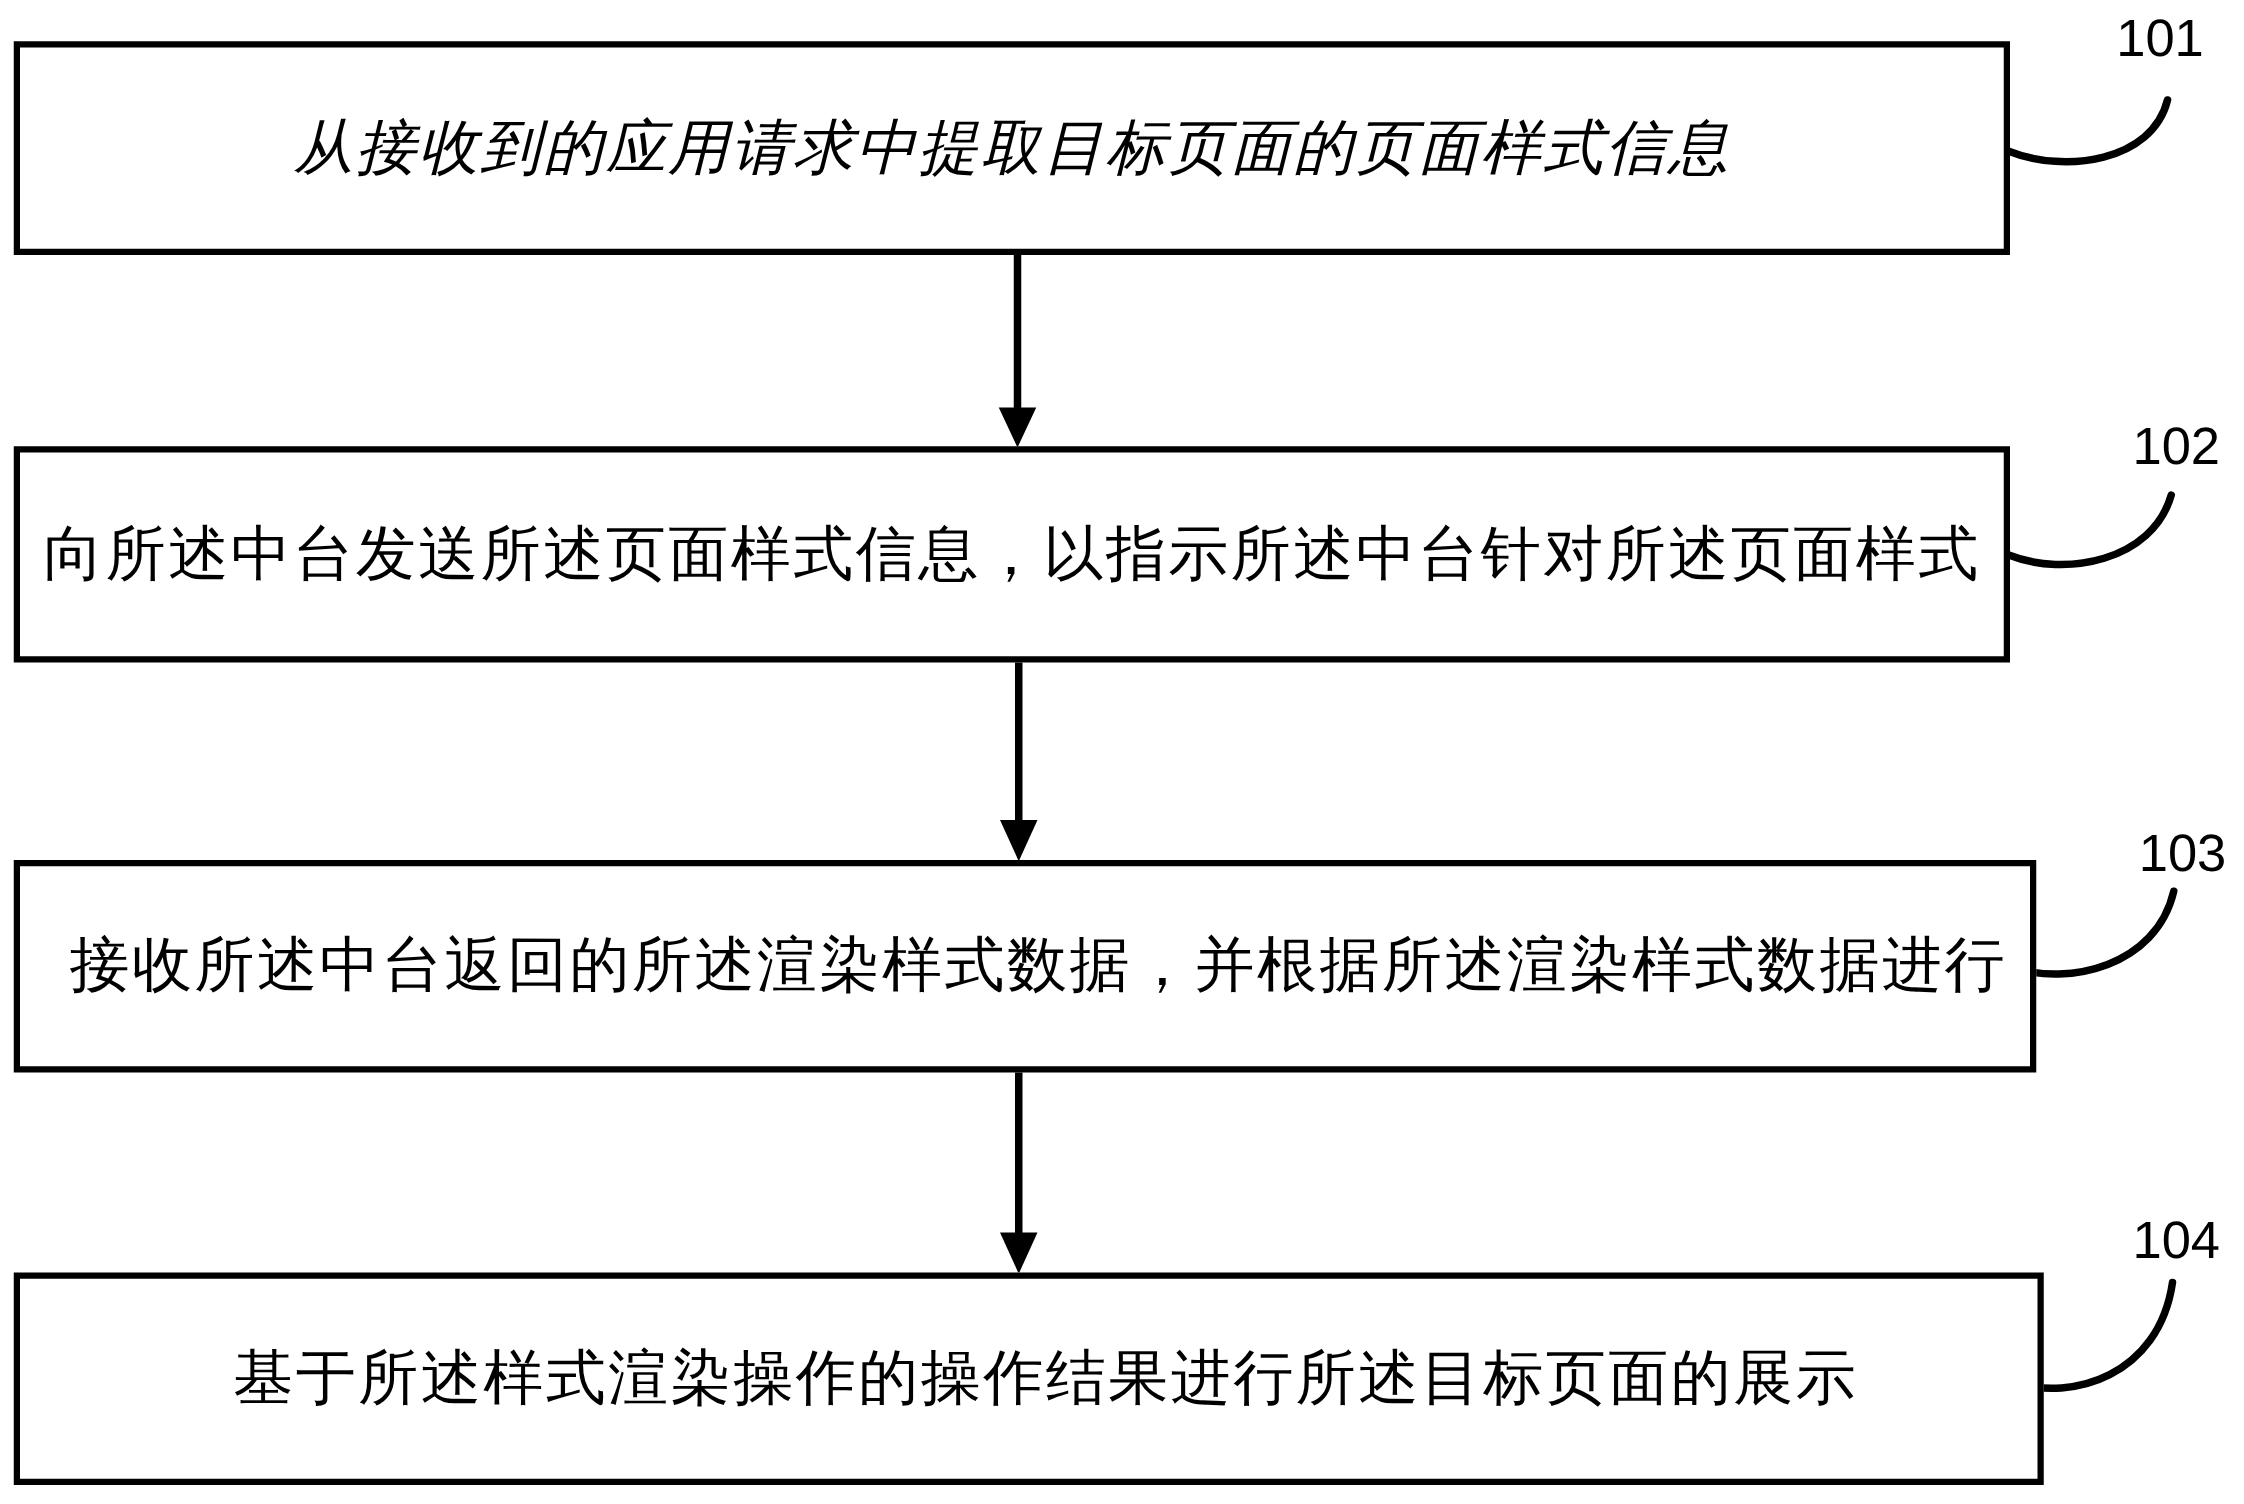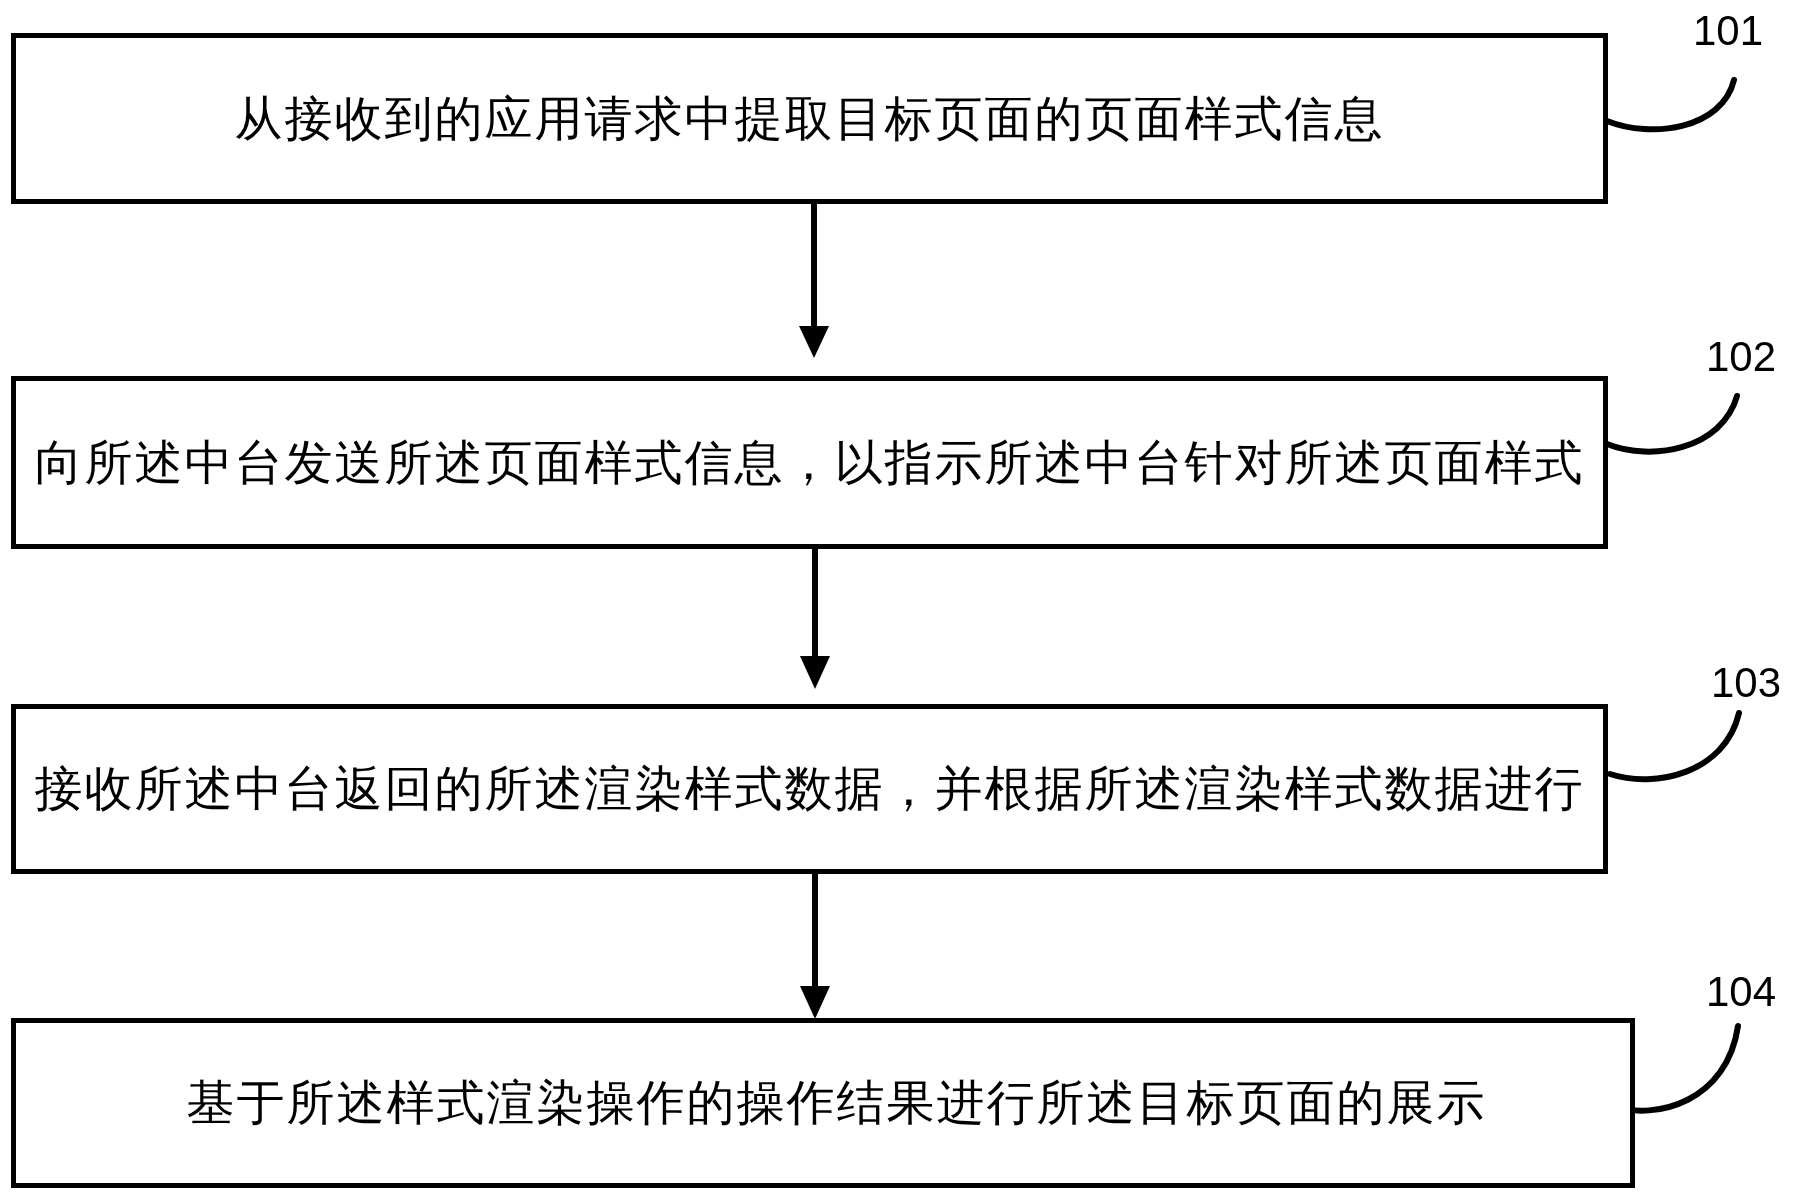--- a/index.html
+++ b/index.html
@@ -46,23 +46,23 @@
   .ref-label {
     position: absolute;
     width: 160px;
     height: 50px;
     line-height: 50px;
     text-align: center;
     font-family: "Liberation Sans", sans-serif;
     font-size: 42px;
     color: #000000;
   }
-  #box-101 { top: 33px;   height: 161px; }
-  #box-102 { top: 357px;  height: 163px; margin-top: 19px; }
-  #box-103 { top: 704px;  height: 160px; }
+  #box-101 { top: 33px;   height: 161px; font-style: italic; }
+  #box-102 { top: 357px;  height: 163px; }
+  #box-103 { top: 688px;  height: 160px; padding-left: 21px; }
   #box-104 { top: 1018px; height: 160px; padding-left: 27px; }
 
   #ref-101 { left: 1648px; top: 6px;   }
   #ref-102 { left: 1661px; top: 332px; }
   #ref-103 { left: 1666px; top: 658px; }
   #ref-104 { left: 1661px; top: 967px; }
 </style>
 </head>
 <body>
 

